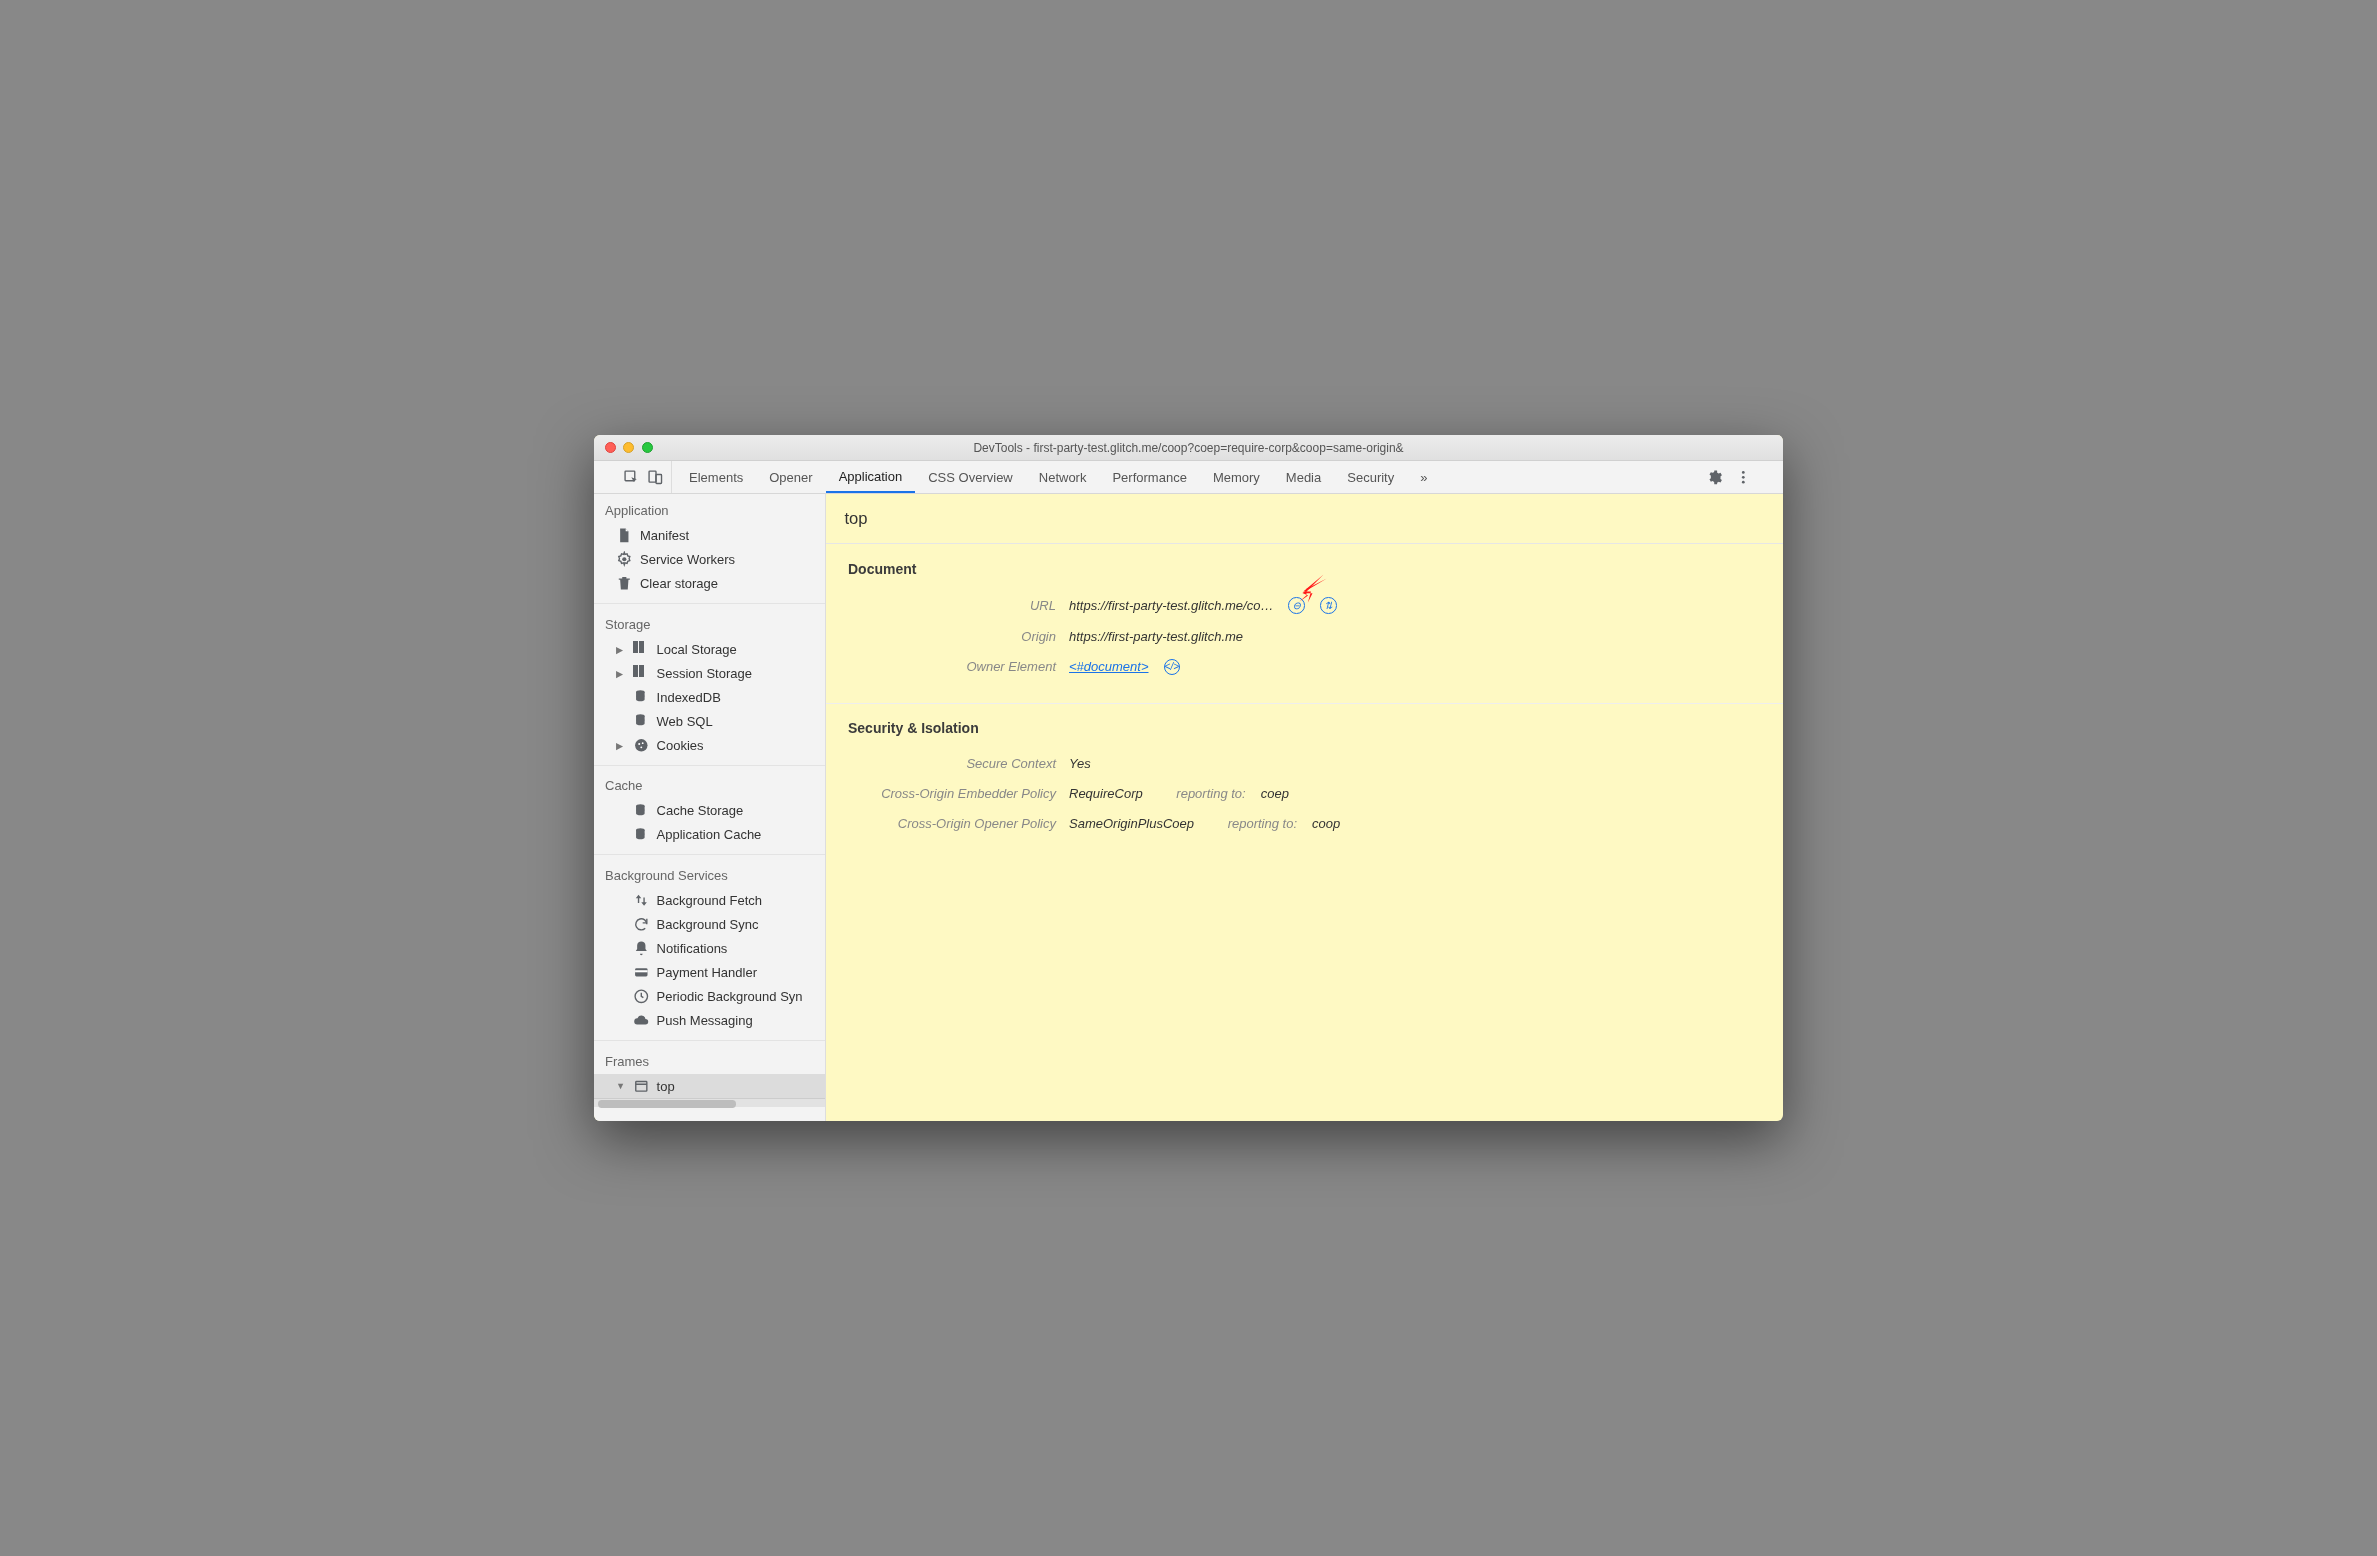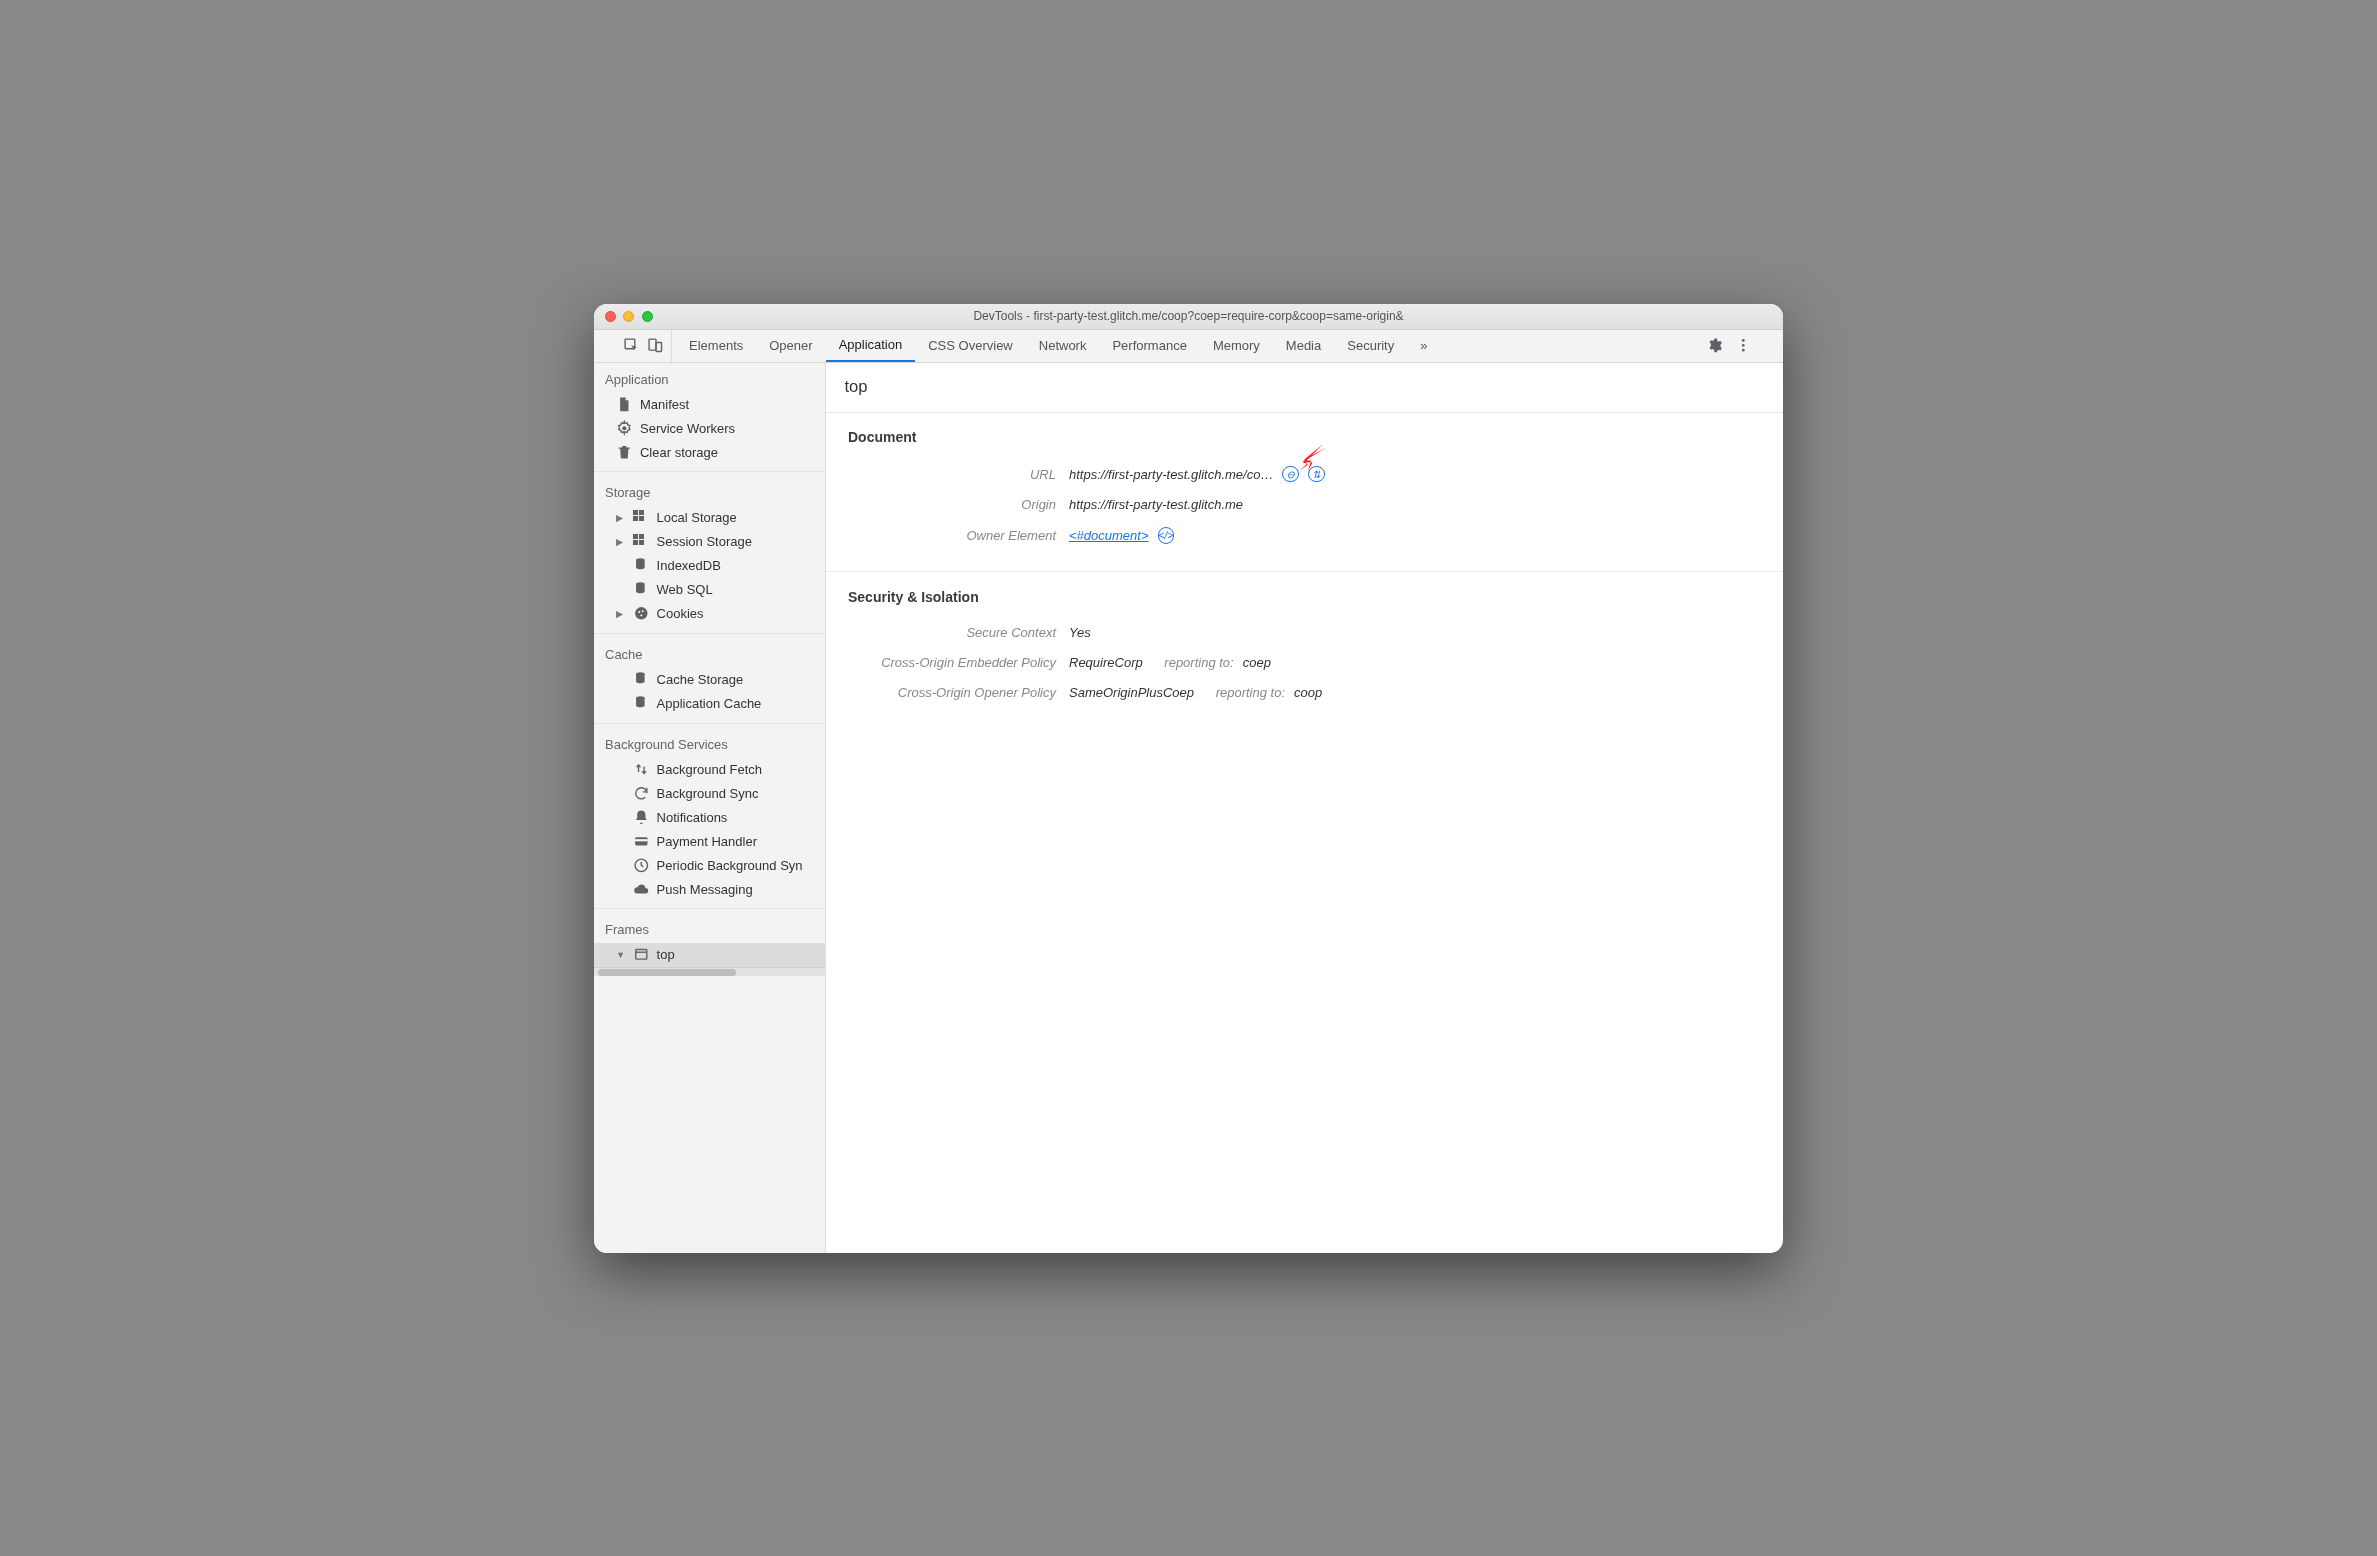--- a/index.html
+++ b/index.html
@@ -8,23 +8,23 @@
     font-family: -apple-system, BlinkMacSystemFont, "Segoe UI", Helvetica, Arial, sans-serif;
     font-size: 13px;
     color: #333;
     background: #888;
     display: flex;
     align-items: center;
     justify-content: center;
   }
   .window {
     width: 1189px;
-    height: 949px;
-    background: #ffffff;
-    border-radius: 13px;
+    height: 686px;
+    background: #fef9c3;
+    border-radius: 6px;
     box-shadow: 0 18.4px 55px rgba(0,0,0,0.5);
     overflow: hidden;
     display: flex;
     flex-direction: column;
   }
   .titlebar {
     height: 26px;
     background: linear-gradient(#ececec,#e0e0e0);
     border-bottom: 0.9px solid #d0d0d0;
     display: flex;
@@ -84,21 +84,21 @@
     position:sticky; bottom:0;
   }
   .sidebar-footer-scroll .thumb{ width:138px; height:7.4px; background:#bdbdbd; border-radius:3.7px; margin:0.9px 0 0 3.7px;}
 
   .content { flex:1; overflow:auto; position:relative;}
   .frame-title { font-size:16.6px; padding:14.7px 18.4px; border-bottom:0.9px solid #e6e6e6;}
   .panel { padding:16.6px 22px 20px 22px; border-bottom:0.9px solid #eee;}
   .panel h4 { font-size:14px; color:#3b3b3b; margin-bottom:13px; font-weight:600;}
   .row { display:flex; align-items:center; padding:7.4px 0;font-style:italic; }
   .row .label { width:221px; text-align:right; color:#888; padding-right:13px; font-size:13px;}
-  .row .value { color:#333; font-size:13px; display:flex; align-items:center; gap:9px; flex-wrap:wrap;}
+  .row .value { color:#333; font-size:13px; display:flex; align-items:center; gap:15px; flex-wrap:wrap;}
   .link { color:#1a73e8; text-decoration:underline; cursor:pointer;}
   .chip-ic { width:16.6px; height:16.6px; border:1.4px solid #1a73e8; border-radius:50%; display:inline-flex; align-items:center; justify-content:center; color:#1a73e8; font-size:10px;}
   .muted { color:#888;}
   .arrow-annot {
     position:absolute;
     color:#ff1a1a;
     pointer-events:none;
   }
   .arrow-annot svg { width:37px; height:37px;}
 

